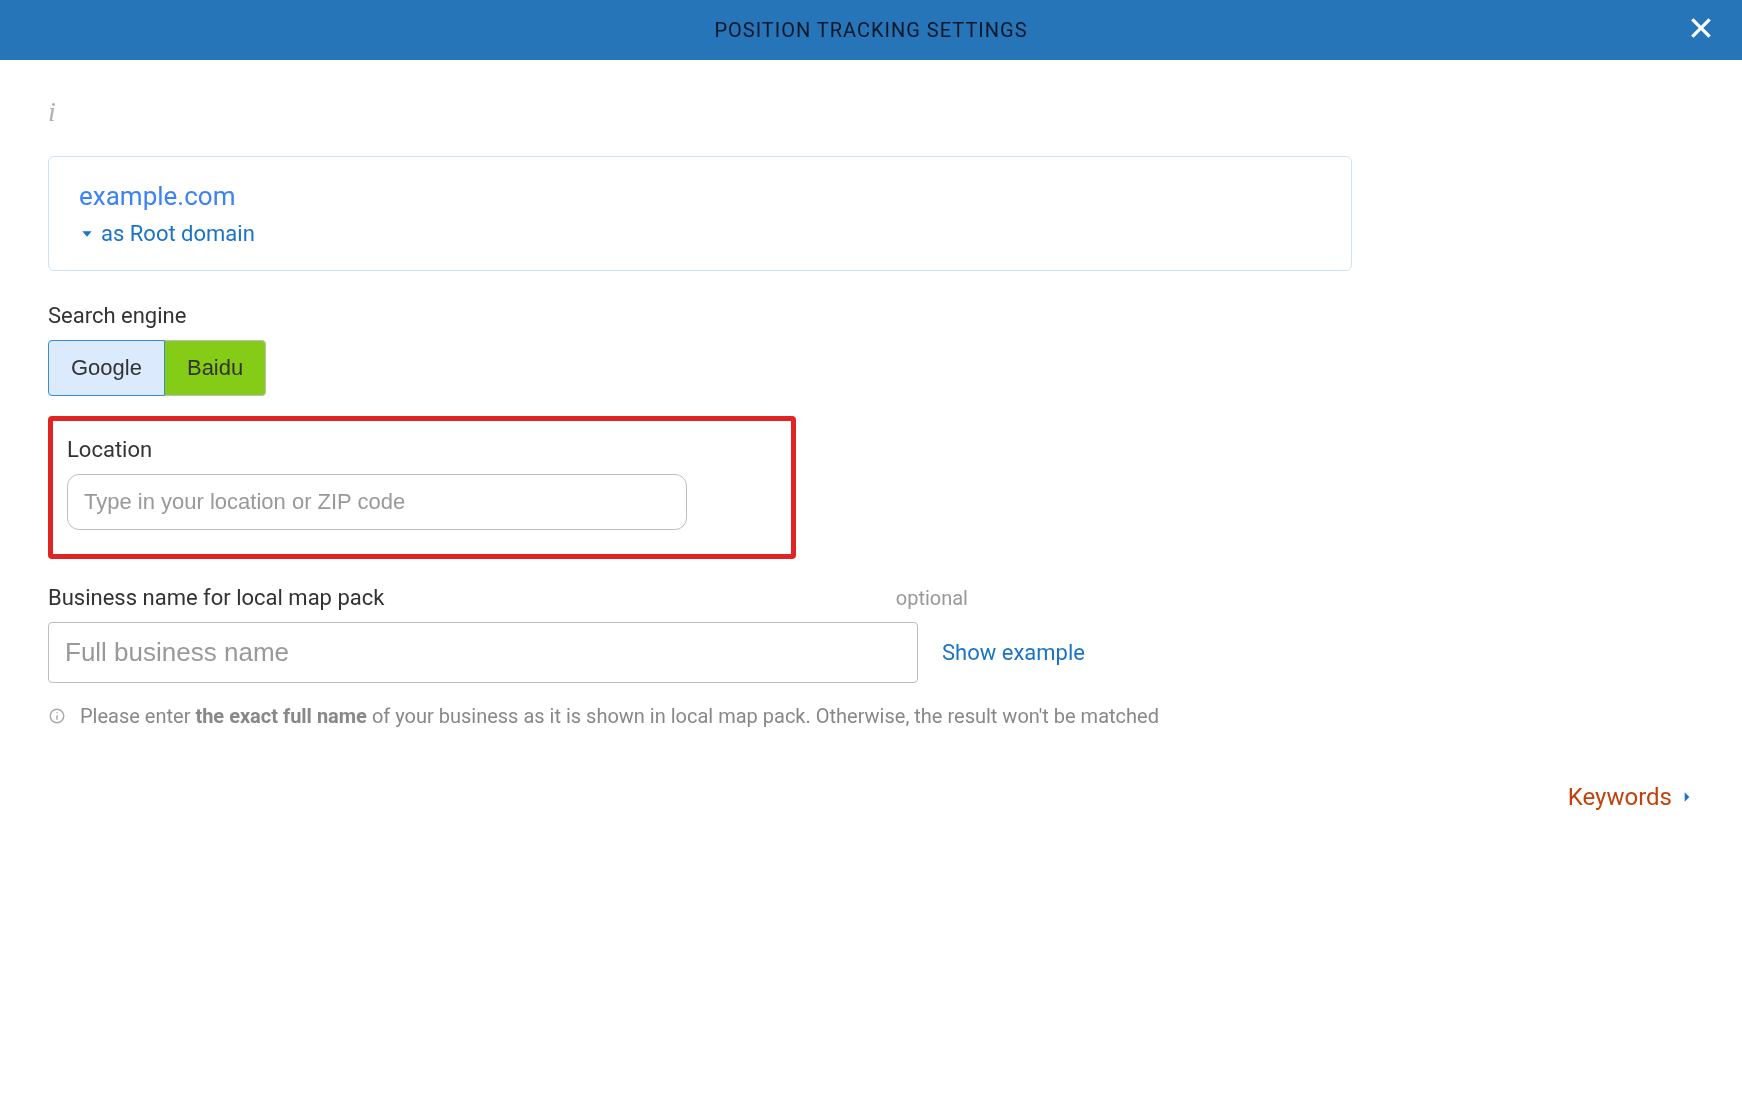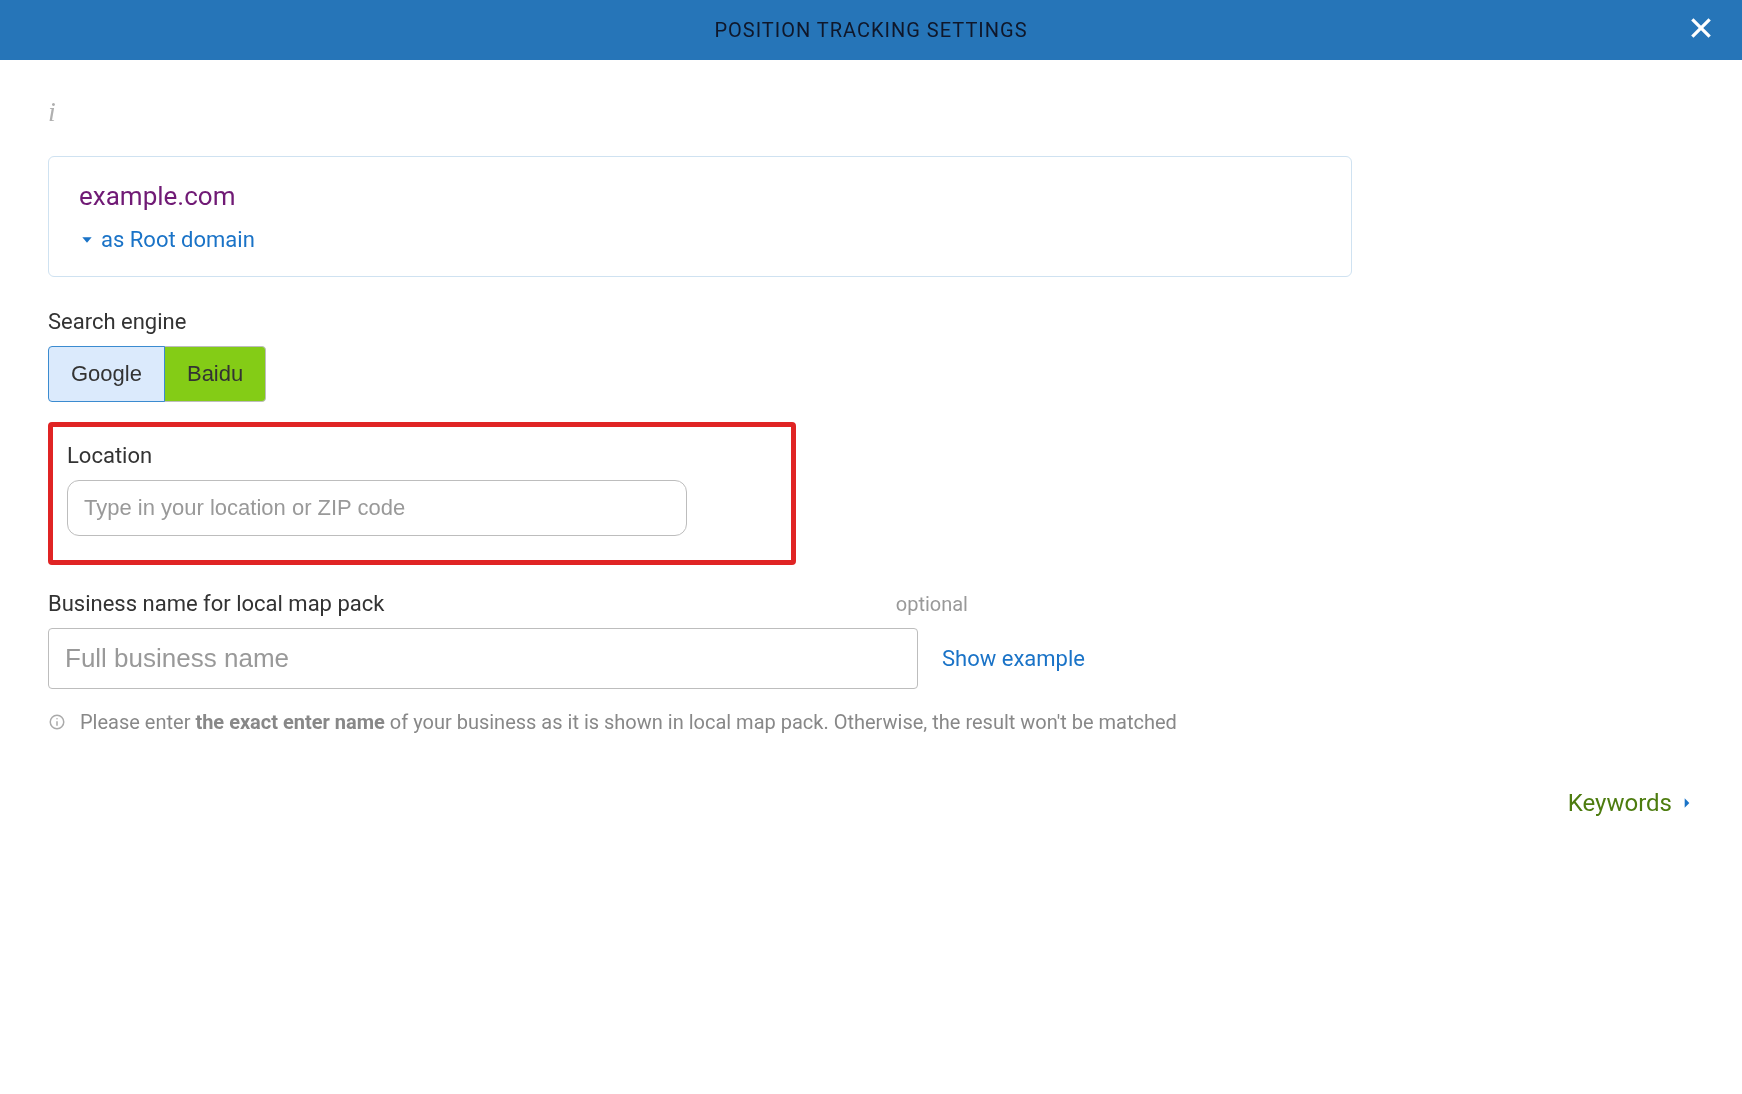--- a/index.html
+++ b/index.html
@@ -61,22 +61,22 @@
       font-weight: 400;
     }
     .domain-card {
       border: 1px solid #cfe2f1;
       border-radius: 6px;
       padding: 24px 30px;
       margin-bottom: 32px;
     }
     .domain-name {
       font-size: 26px;
-      color: #701a75;
-      margin-bottom: 16px;
+      color: #3b82f6;
+      margin-bottom: 10px;
     }
     .domain-type-row {
       display: flex;
       align-items: center;
       gap: 6px;
       color: #1a73c7;
       font-size: 22px;
       cursor: pointer;
     }
     .domain-type-row svg {
@@ -195,21 +195,21 @@
       stroke: #aaa;
       fill: none;
     }
     .hint-text b { font-weight: 700; color: #888; }
     .footer-nav {
       display: flex;
       justify-content: flex-end;
       padding: 30px 48px 30px 48px;
     }
     .next-link {
-      color: #4d7c0f;
+      color: #c2410c;
       font-size: 24px;
       display: flex;
       align-items: center;
       gap: 8px;
       cursor: pointer;
       justify-content: space-between;
     }
     .next-link svg {
       width: 14px;
       height: 14px;
@@ -274,21 +274,21 @@
     </div>
     <div class="hint-row">
       <span class="icon-wrap">
         <svg viewBox="0 0 24 24">
             <circle cx="12" cy="12" r="9" stroke-width="2"></circle>
             <line x1="12" y1="11" x2="12" y2="17" stroke-width="2"></line>
             <circle cx="12" cy="7.5" r="1" fill="#aaa" stroke="none"></circle>
           </svg>
       </span>
       <div class="hint-text">
-        <span>Please enter </span><b>the exact enter name</b><span> of your business as it is shown in local map pack. Otherwise, the result won't be matched</span>
+        <span>Please enter </span><b>the exact full name</b><span> of your business as it is shown in local map pack. Otherwise, the result won't be matched</span>
       </div>
     </div>
   </div>
 
 </div>
 
 <div class="footer-nav">
   <div class="next-link">
     <span>Keywords</span>
     <svg viewBox="0 0 24 24">

